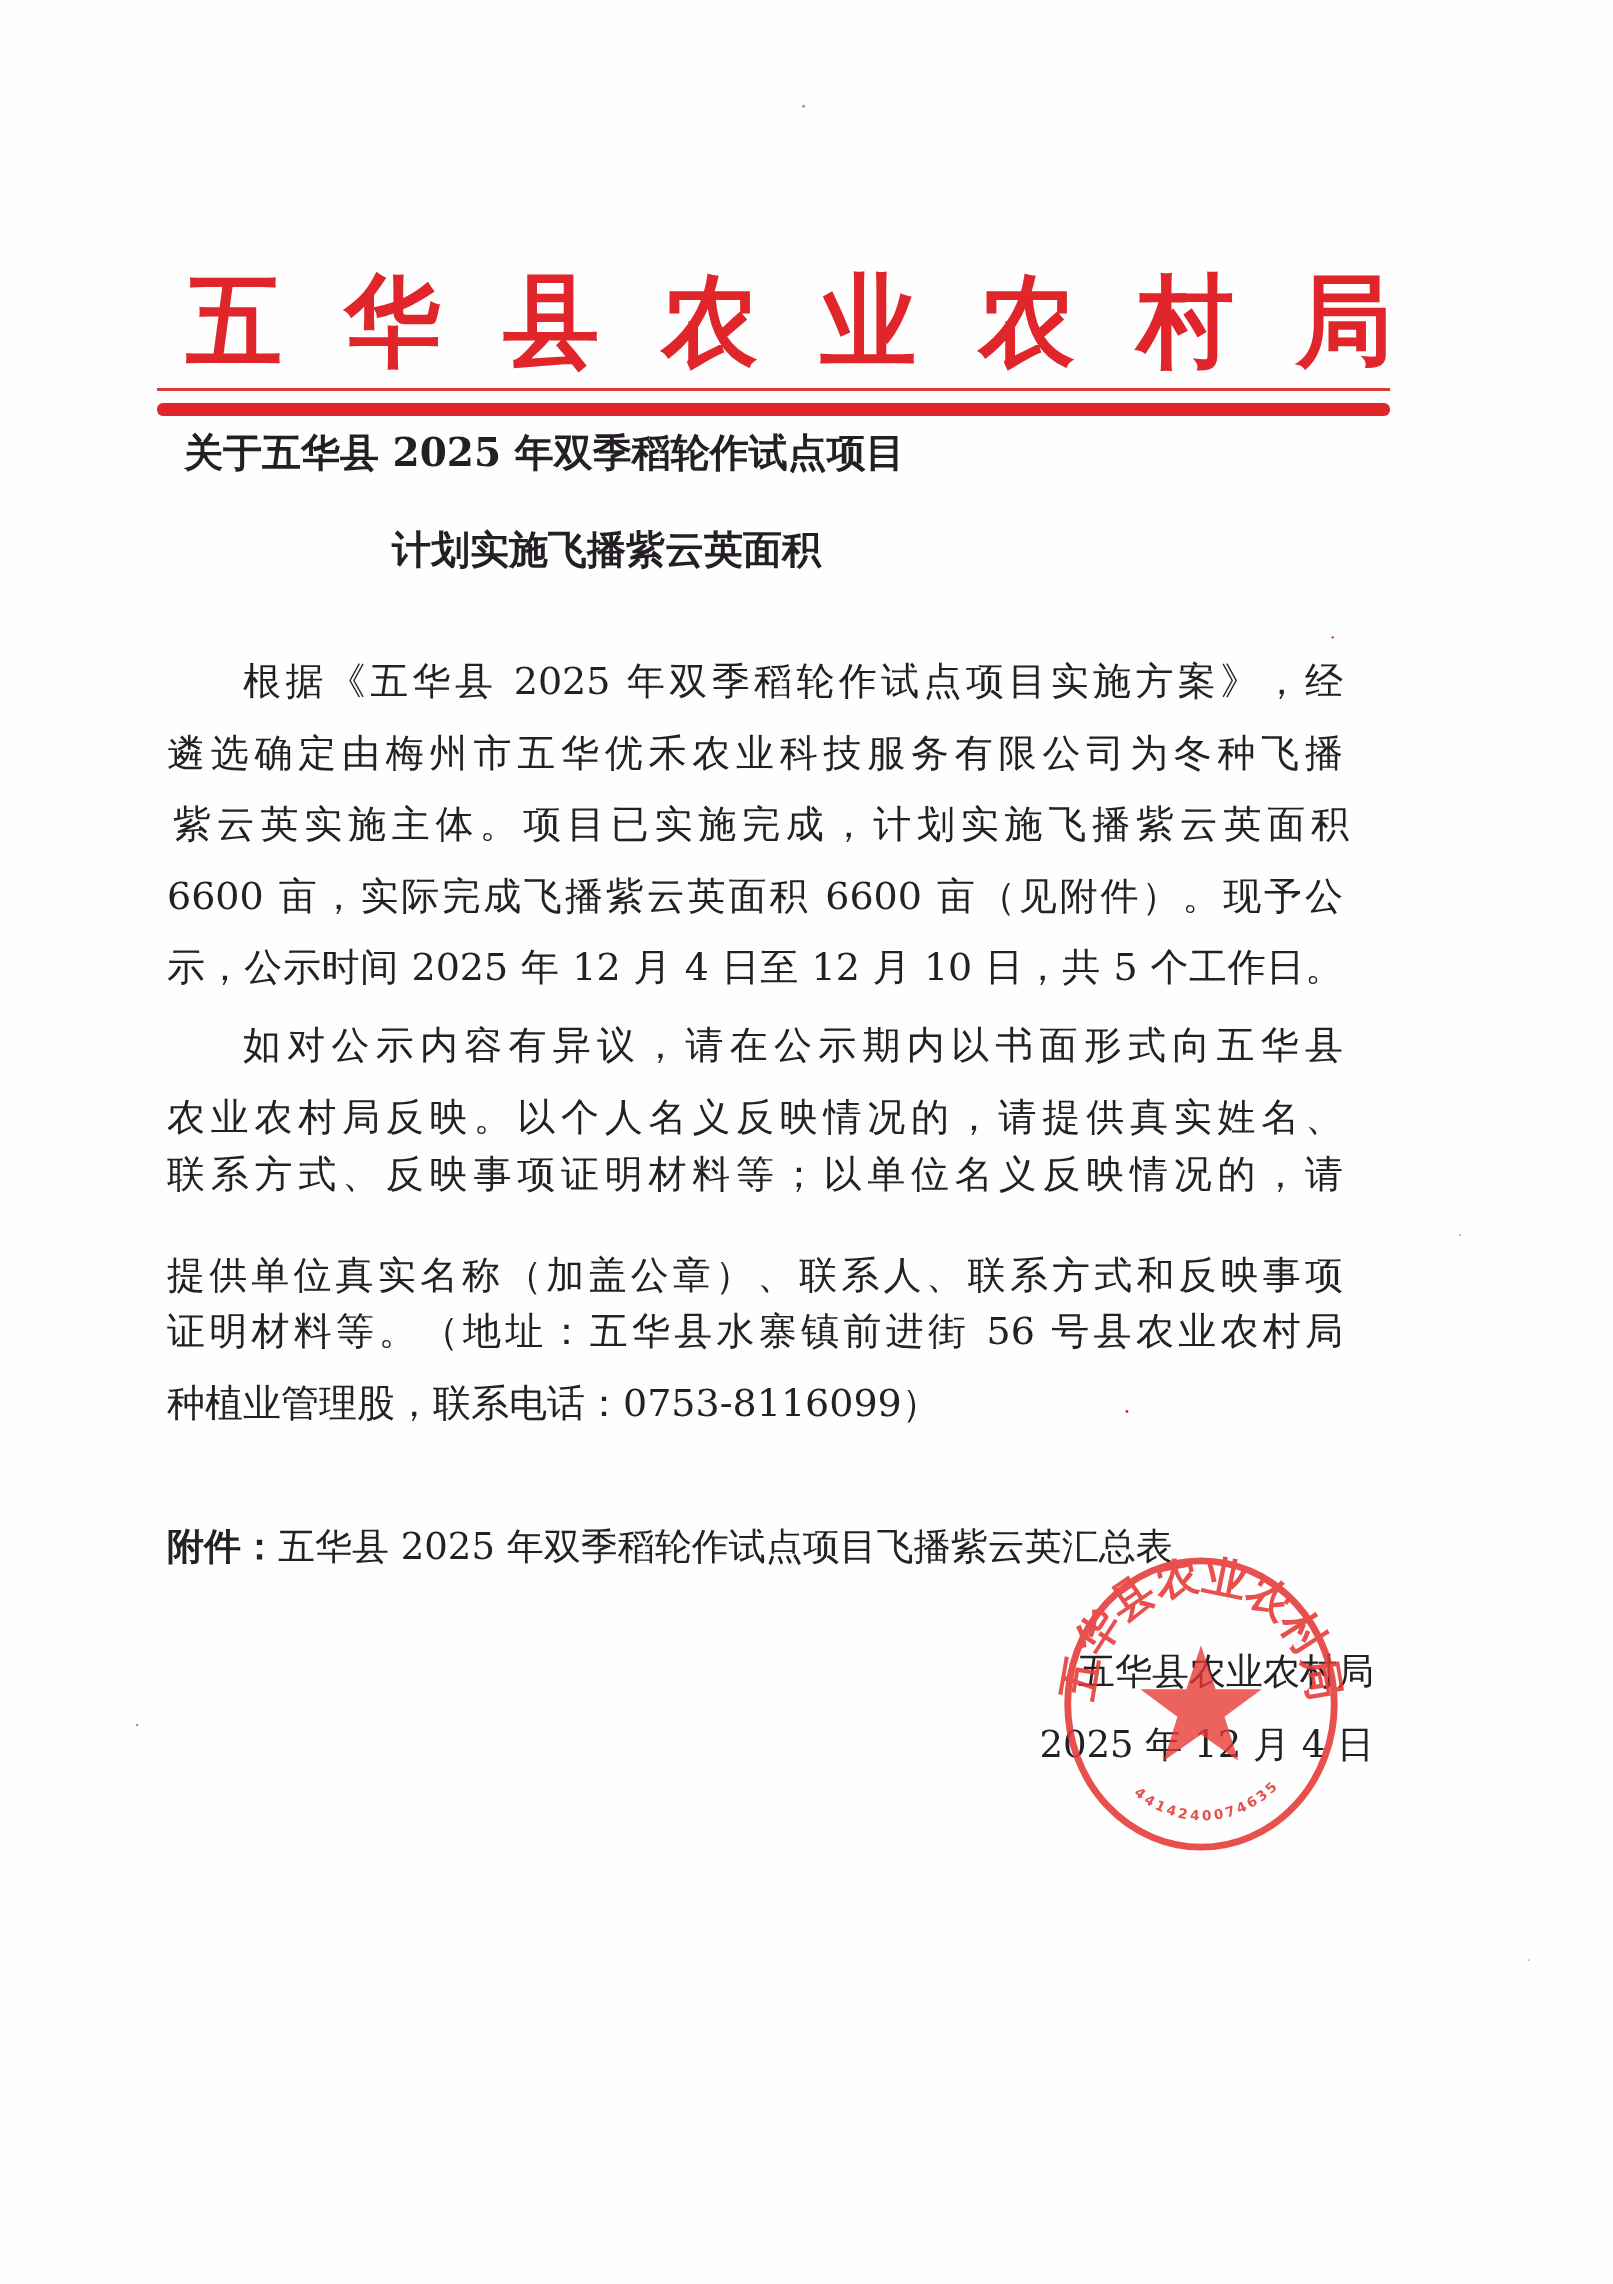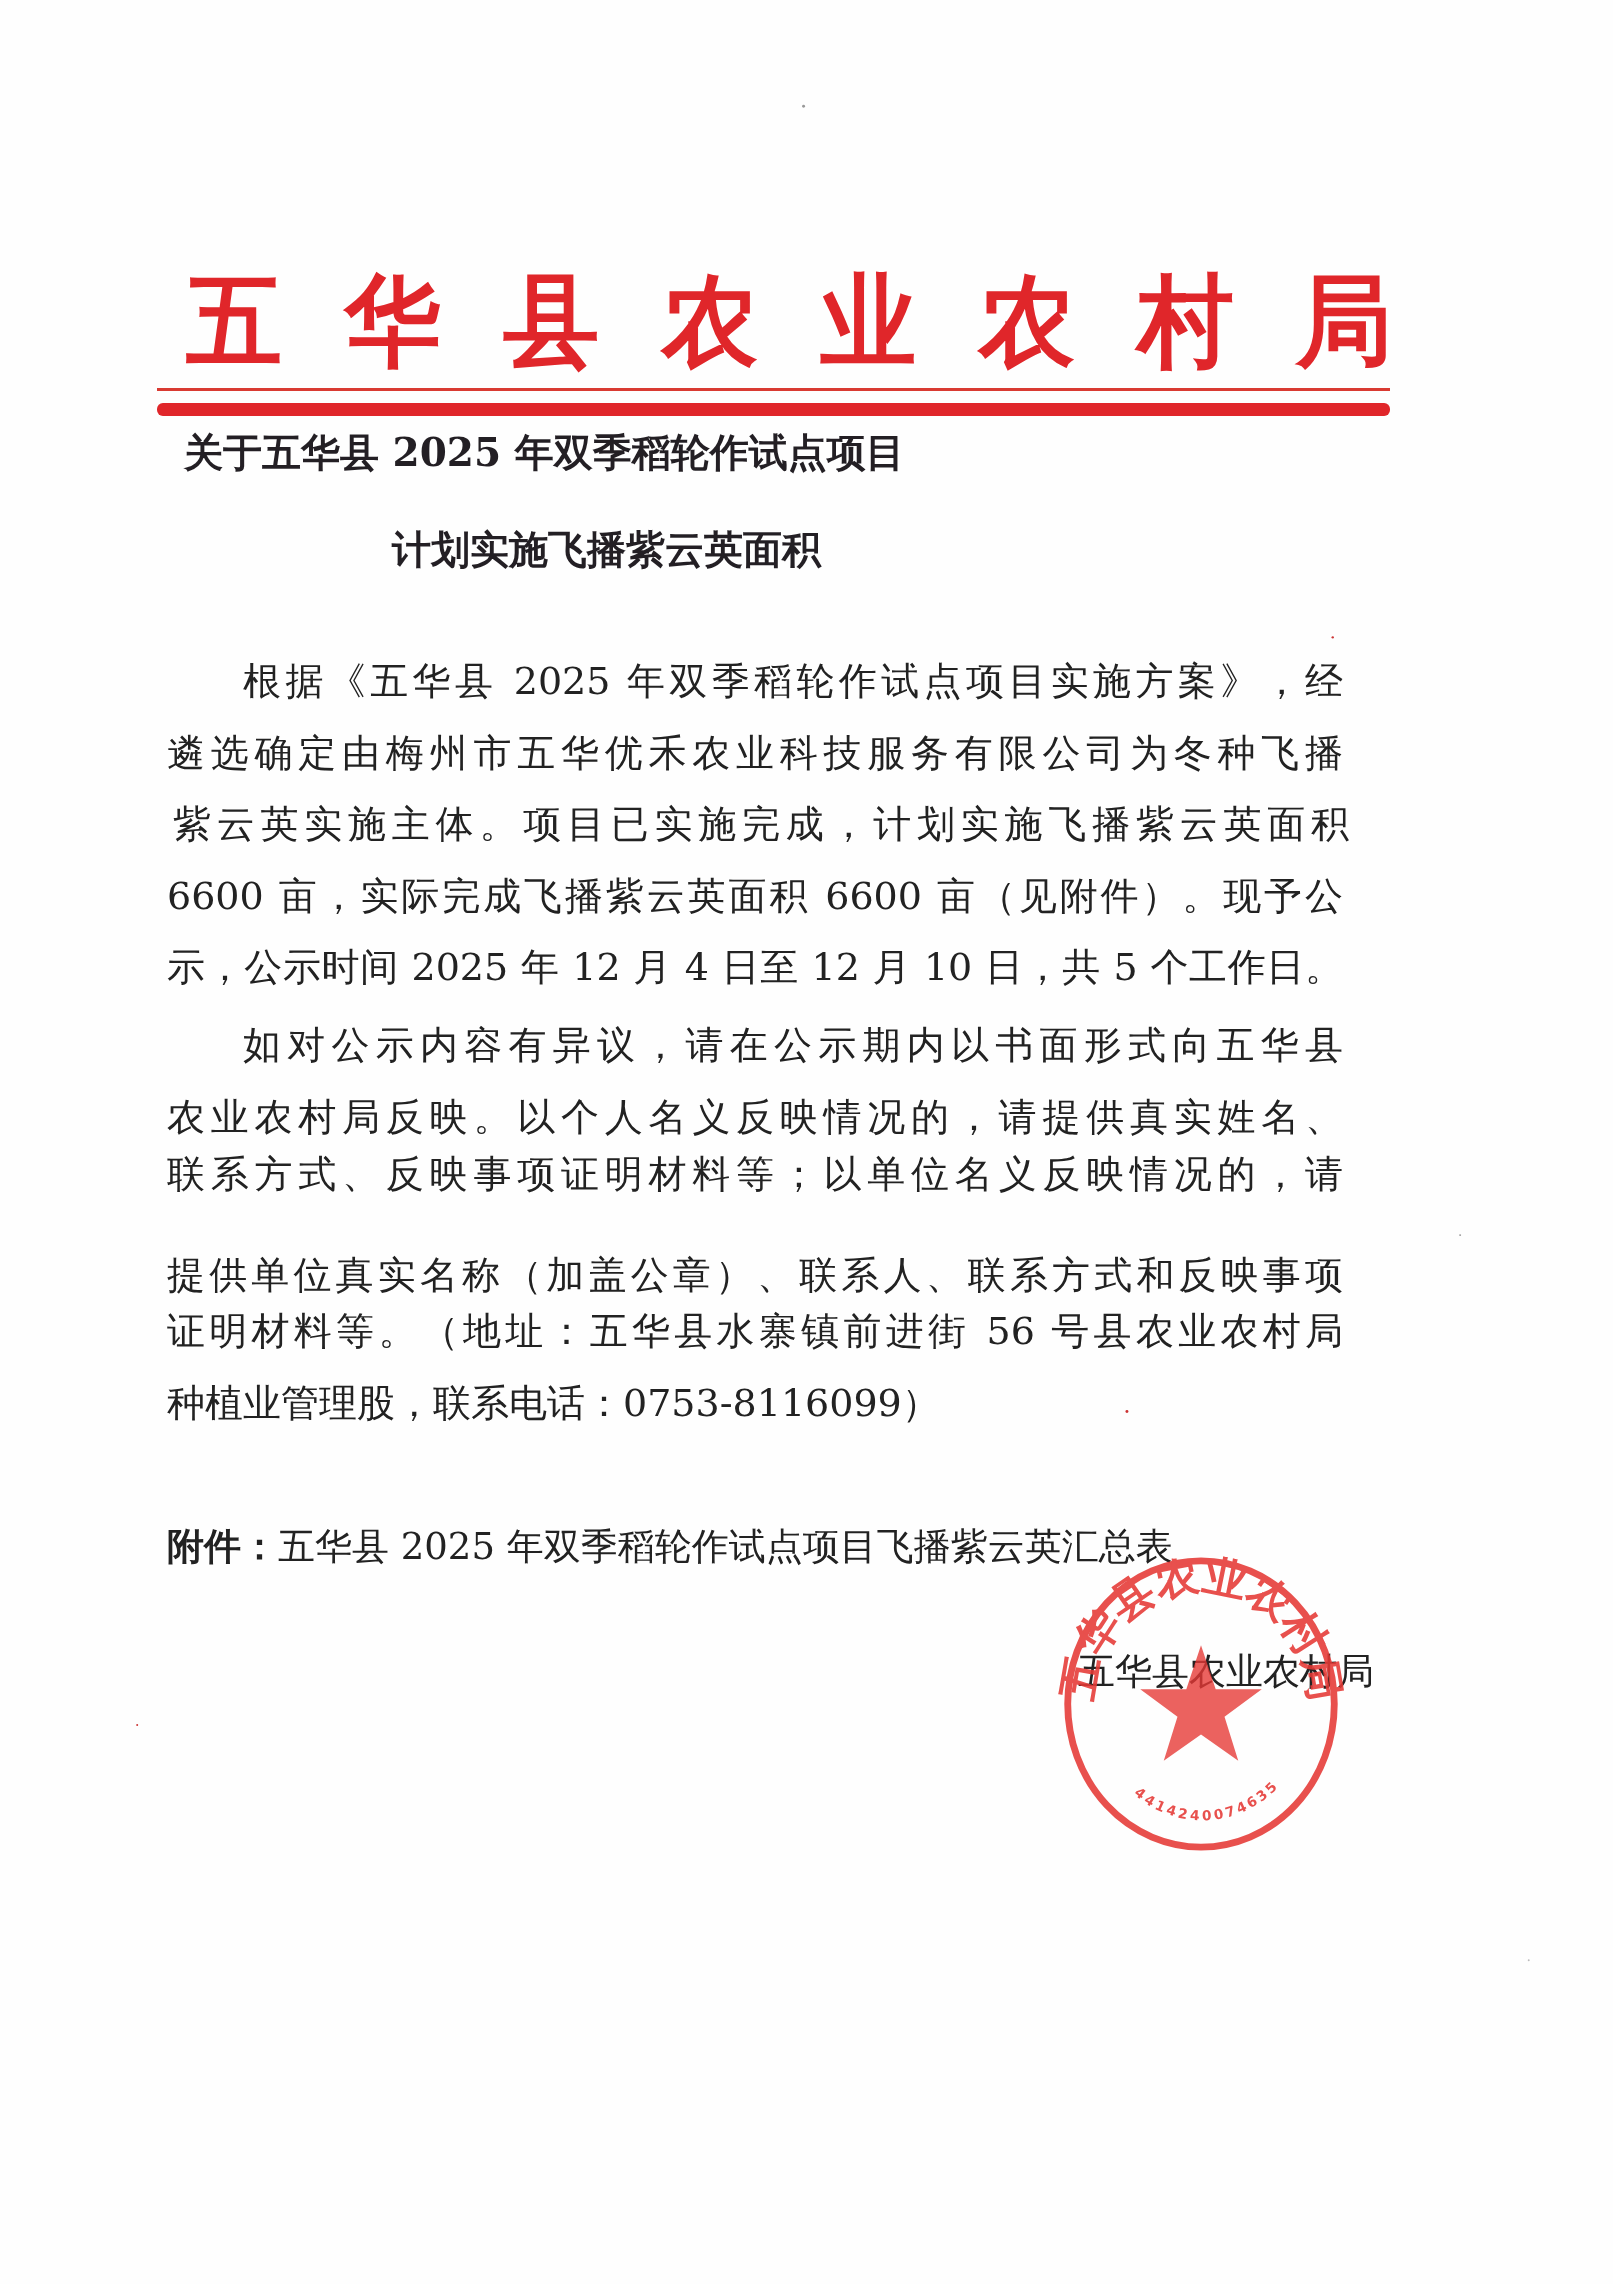--- a/index.html
+++ b/index.html
@@ -163,20 +163,21 @@
     <div class="line justify" style="top:286px;">证明材料等。（地址：五华县水寨镇前进街 56 号县农业农村局</div>
     <div class="line" style="top:358px;">种植业管理股，联系电话：0753-8116099）</div>
   </div>
 
   <div class="attachment">
     <span class="lbl">附件：</span><span>五华县 2025 年双季稻轮作试点项目飞播紫云英汇总表</span>
   </div>
 
   <div class="signature">
     <div>五华县农业农村局</div>
+    <div style="margin-top:23.5px;">2025 年 12 月 4 日</div>
   </div>
 
   <svg class="stamp" viewBox="0 0 300 310">
     <defs>
       <path id="sealArc" d="M 55 205 A 110 110 0 1 1 245 205" fill="none"></path>
       <path id="serialArc" d="M 70 235 A 105 105 0 0 0 240 225" fill="none"></path>
     </defs>
     <ellipse cx="150" cy="155" rx="136" ry="146" fill="none" stroke="#e53935" stroke-width="7"></ellipse>
     <text font-family="DejaVu Sans, sans-serif" font-size="44" font-weight="bold" fill="#e53935">
       <textPath href="#sealArc" startOffset="50%" text-anchor="middle">五华县农业农村局</textPath>

